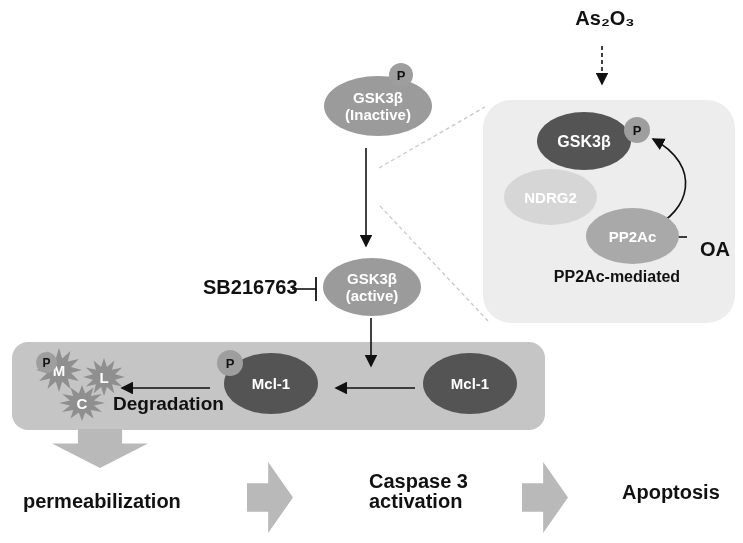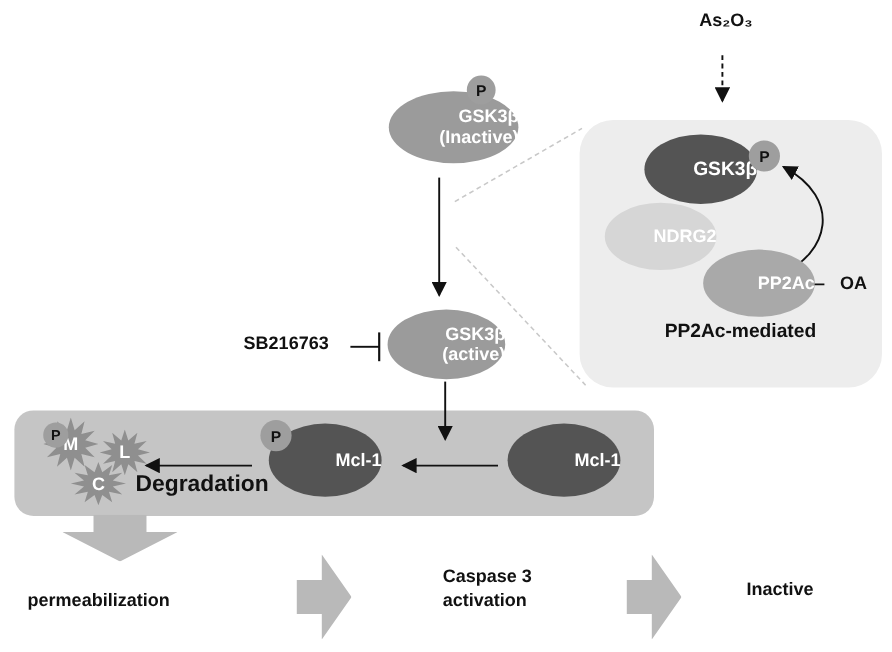--- a/index.html
+++ b/index.html
@@ -9,42 +9,42 @@
   #canvas{
     position:relative;width:743px;height:543px;background:#ffffff;overflow:hidden;
     font-family:"Liberation Sans", sans-serif;color:var(--ink,#111);
   }
   .panel{position:absolute;}
   .panel.light{background:var(--panel-light,#ededed);border-radius:28px;}
   .panel.mid{background:var(--panel-mid,#c5c5c5);border-radius:16px;}
   svg.overlay{position:absolute;left:0;top:0;pointer-events:none;}
   .node{
     position:absolute;border-radius:50%;display:flex;flex-direction:column;
-    align-items:flex-end;justify-content:center;text-align:center;
+    align-items:center;justify-content:center;text-align:center;
     color:#ffffff;font-weight:bold;font-size:15px;line-height:17px;
   }
   .node.mid{background:var(--node-mid,#9b9b9b);}
   .node.dark{background:var(--node-dark,#545454);}
   .node.lightnode{background:var(--node-light,#d6d6d6);}
   .node.pp2ac{background:var(--node-pp2ac,#a9a9a9);}
   .pcircle{
     position:absolute;border-radius:50%;background:var(--phospho,#9e9e9e);
     display:flex;align-items:center;justify-content:center;
     color:#111;font-weight:bold;font-size:13px;
   }
   .burst{
     position:absolute;background:var(--burst,#8f8f8f);
     display:flex;align-items:center;justify-content:center;
     color:#fff;font-weight:bold;font-size:15px;
     clip-path:polygon(100% 50%,76.1% 57%,93.3% 75%,69.1% 69.1%,75% 93.3%,57% 76.1%,50% 100%,43% 76.1%,25% 93.3%,30.9% 69.1%,6.7% 75%,23.9% 57%,0% 50%,23.9% 43%,6.7% 25%,30.9% 30.9%,25% 6.7%,43% 23.9%,50% 0%,57% 23.9%,75% 6.7%,69.1% 30.9%,93.3% 25%,76.1% 43%);
   }
   .block-arrow{position:absolute;background:var(--block-arrow,#b9b9b9);}
   .block-arrow.down{clip-path:polygon(27% 0,73% 0,73% 37%,100% 37%,50% 100%,0 37%,27% 37%);}
   .block-arrow.right{clip-path:polygon(0 30%,46% 30%,46% 0,100% 50%,46% 100%,46% 70%,0 70%);}
-  .lbl{position:absolute;font-weight:bold;font-size:15px;line-height:20px;white-space:nowrap;}
+  .lbl{position:absolute;font-weight:bold;font-size:20px;line-height:20px;white-space:nowrap;}
   .lbl.center{text-align:center;}
   .caption{position:absolute;left:483px;top:267px;width:268px;text-align:center;
     font-weight:bold;font-size:16px;line-height:19px;}
   .small{font-size:19px;}
 </style>
 </head>
 <body>
 
 <div id="canvas">
 
@@ -101,21 +101,21 @@
   </div>
   <div class="node dark" style="left:537px;top:112px;width:94px;height:58px;font-size:16px;">
     <span>GSK3β</span>
   </div>
   <div class="pcircle" style="left:624px;top:117px;width:26px;height:26px;">
     <span>P</span>
   </div>
   <div class="node pp2ac" style="left:586px;top:208px;width:93px;height:56px;">
     <span>PP2Ac</span>
   </div>
-  <div class="lbl" style="left:700px;top:227px;">OA</div>
+  <div class="lbl" style="left:700px;top:239px;">OA</div>
   <div class="caption">
     <span>PP2Ac-mediated</span><br>
   </div>
 
   <div class="node dark" style="left:423px;top:353px;width:94px;height:61px;">
     <span>Mcl-1</span>
   </div>
   <div class="node dark" style="left:224px;top:353px;width:94px;height:61px;">
     <span>Mcl-1</span>
   </div>
@@ -142,15 +142,15 @@
   <div class="block-arrow right" style="left:522px;top:462px;width:46px;height:71px;"></div>
 
   <div class="lbl" style="left:23px;top:471px;">
     <br>
     <span>permeabilization</span>
   </div>
   <div class="lbl" style="left:369px;top:471px;">
     <span>Caspase 3</span><br>
     <span>activation</span>
   </div>
-  <div class="lbl" style="left:622px;top:482px;">Inactive</div>
+  <div class="lbl" style="left:622px;top:482px;">Apoptosis</div>
 
 </div>
 
 </body></html>

